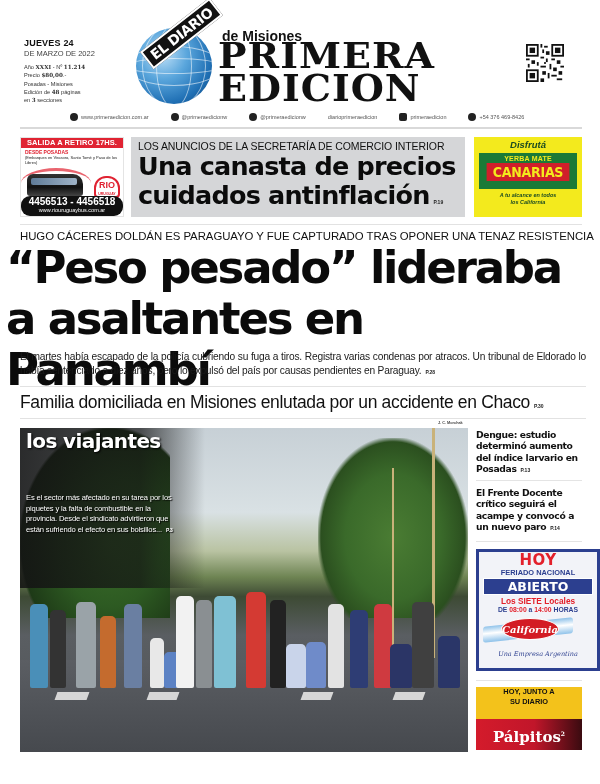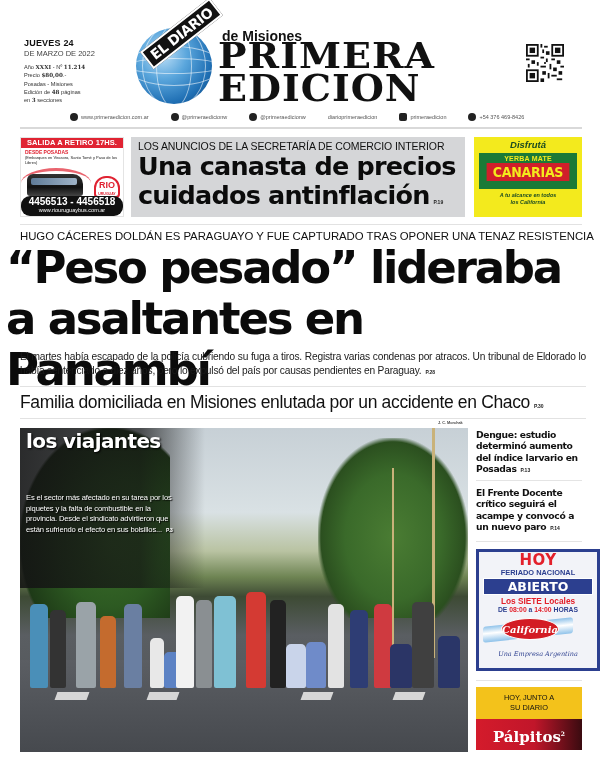--- a/index.html
+++ b/index.html
@@ -102,21 +102,21 @@
   .cal-abierto { margin: 1px 4px 0; background: #2c3f8f; color: #fff; font-family: "DejaVu Sans", sans-serif; font-weight: bold; font-size: 12.5px; line-height: 15px; border: 1px solid #fff; }
   .cal-locales { color: #e3202b; font-weight: bold; font-size: 8.3px; line-height: 10px; margin-top: 1px; }
   .cal-horas { color: #2c3f8f; font-weight: bold; font-size: 6.8px; line-height: 8px; }
   .cal-horas .red { color: #e3202b; }
   .cal-brand-wrap { position: relative; height: 34px; margin-top: 2px; }
   .cal-flag { position: absolute; left: 4px; top: 6px; width: 90px; height: 16px; background: linear-gradient(180deg, #8fc2ea 0%, #fff 45%, #8fc2ea 100%); transform: skewY(-6deg); border-radius: 3px; }
   .cal-brand { position: absolute; left: 22px; top: 2px; width: 58px; height: 22px; background: #d31c24; border-radius: 50%; color: #fff; font-family: "DejaVu Serif", serif; font-style: italic; font-weight: bold; font-size: 10px; line-height: 22px; border: 1px solid #fff; }
   .cal-slogan { color: #2c3f8f; font-family: "DejaVu Serif", serif; font-style: italic; font-size: 6.5px; line-height: 8px; }
 
   .palpitos-ad { left: 476px; top: 687px; width: 106px; height: 63px; }
-  .pal-top { background: #f3c21b; height: 32px; text-align: center; font-weight: normal; font-size: 7.4px; line-height: 9.5px; color: #111; padding-top: 6px; }
+  .pal-top { background: #f3c21b; height: 32px; text-align: center; font-weight: bold; font-size: 7.4px; line-height: 9.5px; color: #111; padding-top: 0; }
   .pal-bottom { background: linear-gradient(90deg, #d41b2b 0%, #c1162a 55%, #3a0b10 100%); height: 31px; text-align: center; color: #fff; font-family: "DejaVu Serif", serif; font-weight: bold; font-size: 15px; line-height: 30px; letter-spacing: 0px; }
   .pal-bottom sup { font-size: 6px; }
 </style>
 </head>
 <body>
 
 <div class="abs date-block">
   <div class="date-day">JUEVES 24</div>
   <div class="date-month">DE MARZO DE 2022</div>
   <div class="edition-info">

